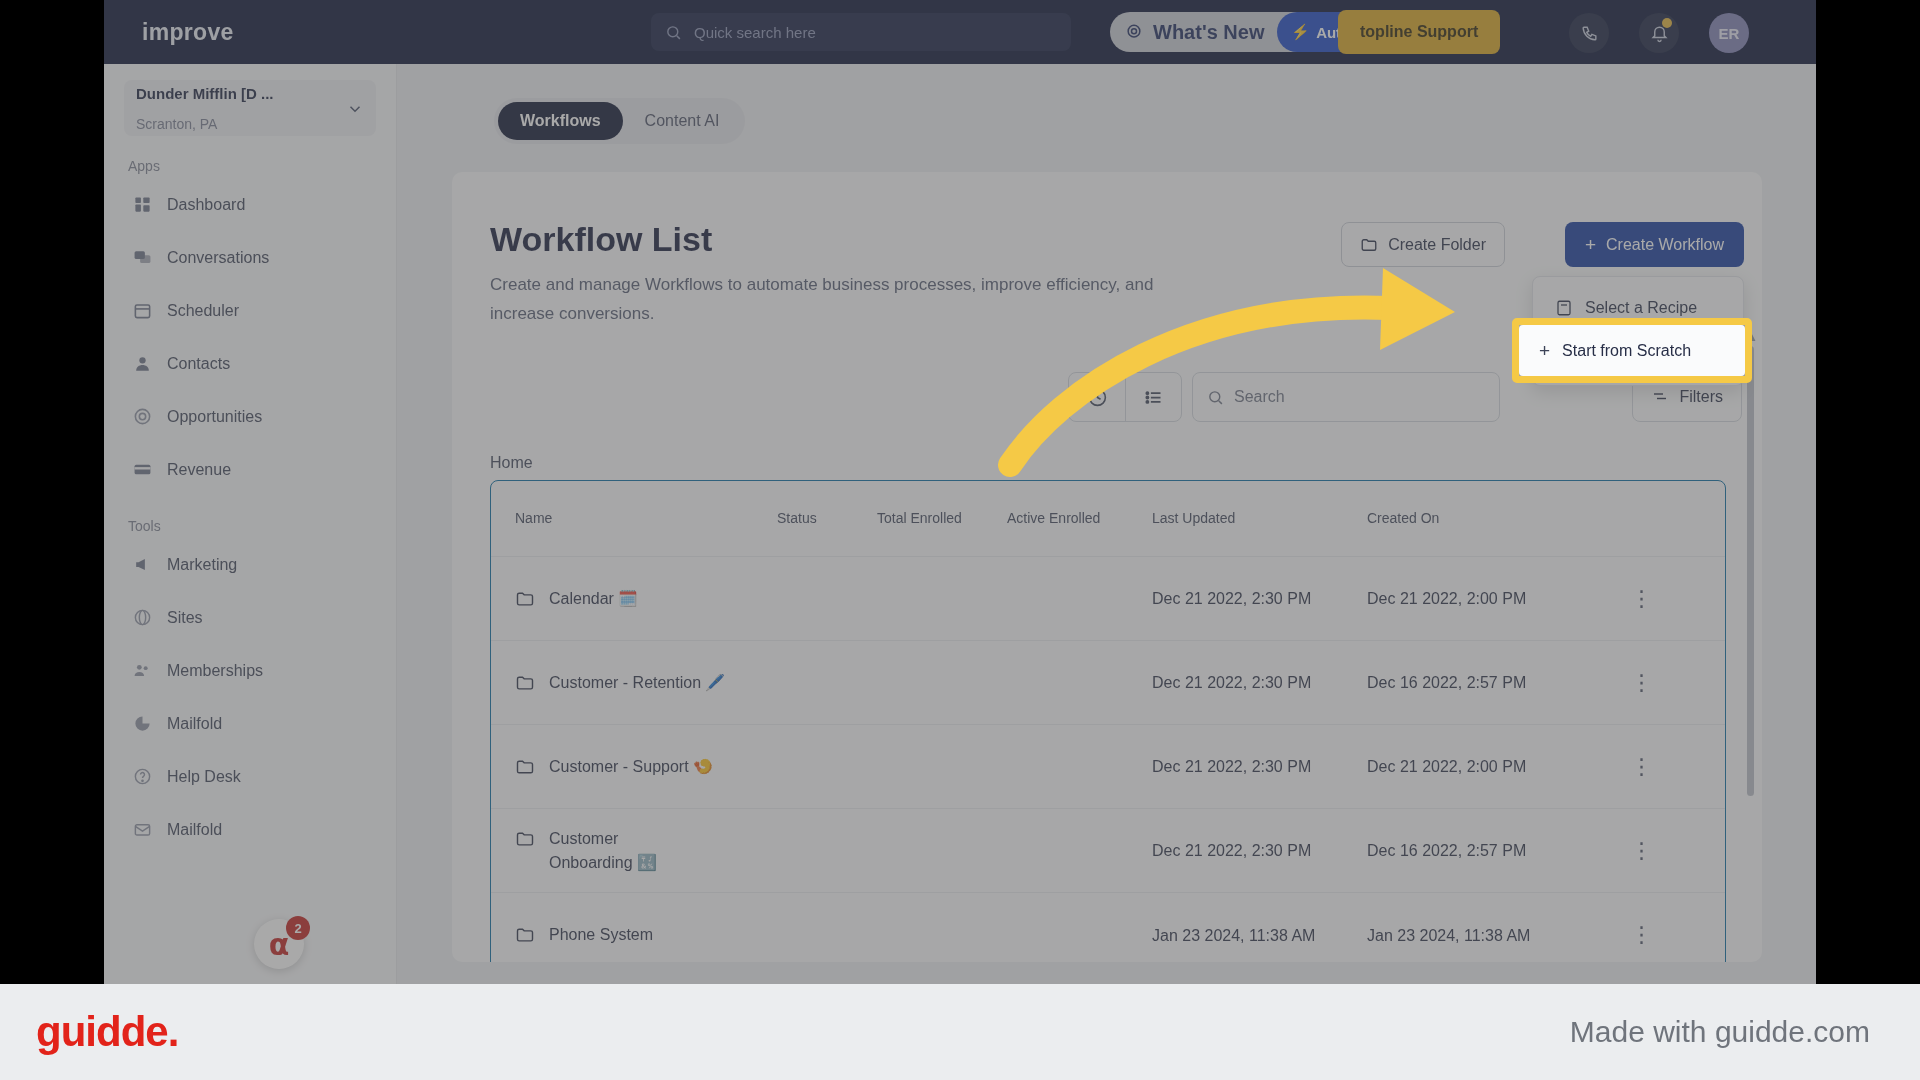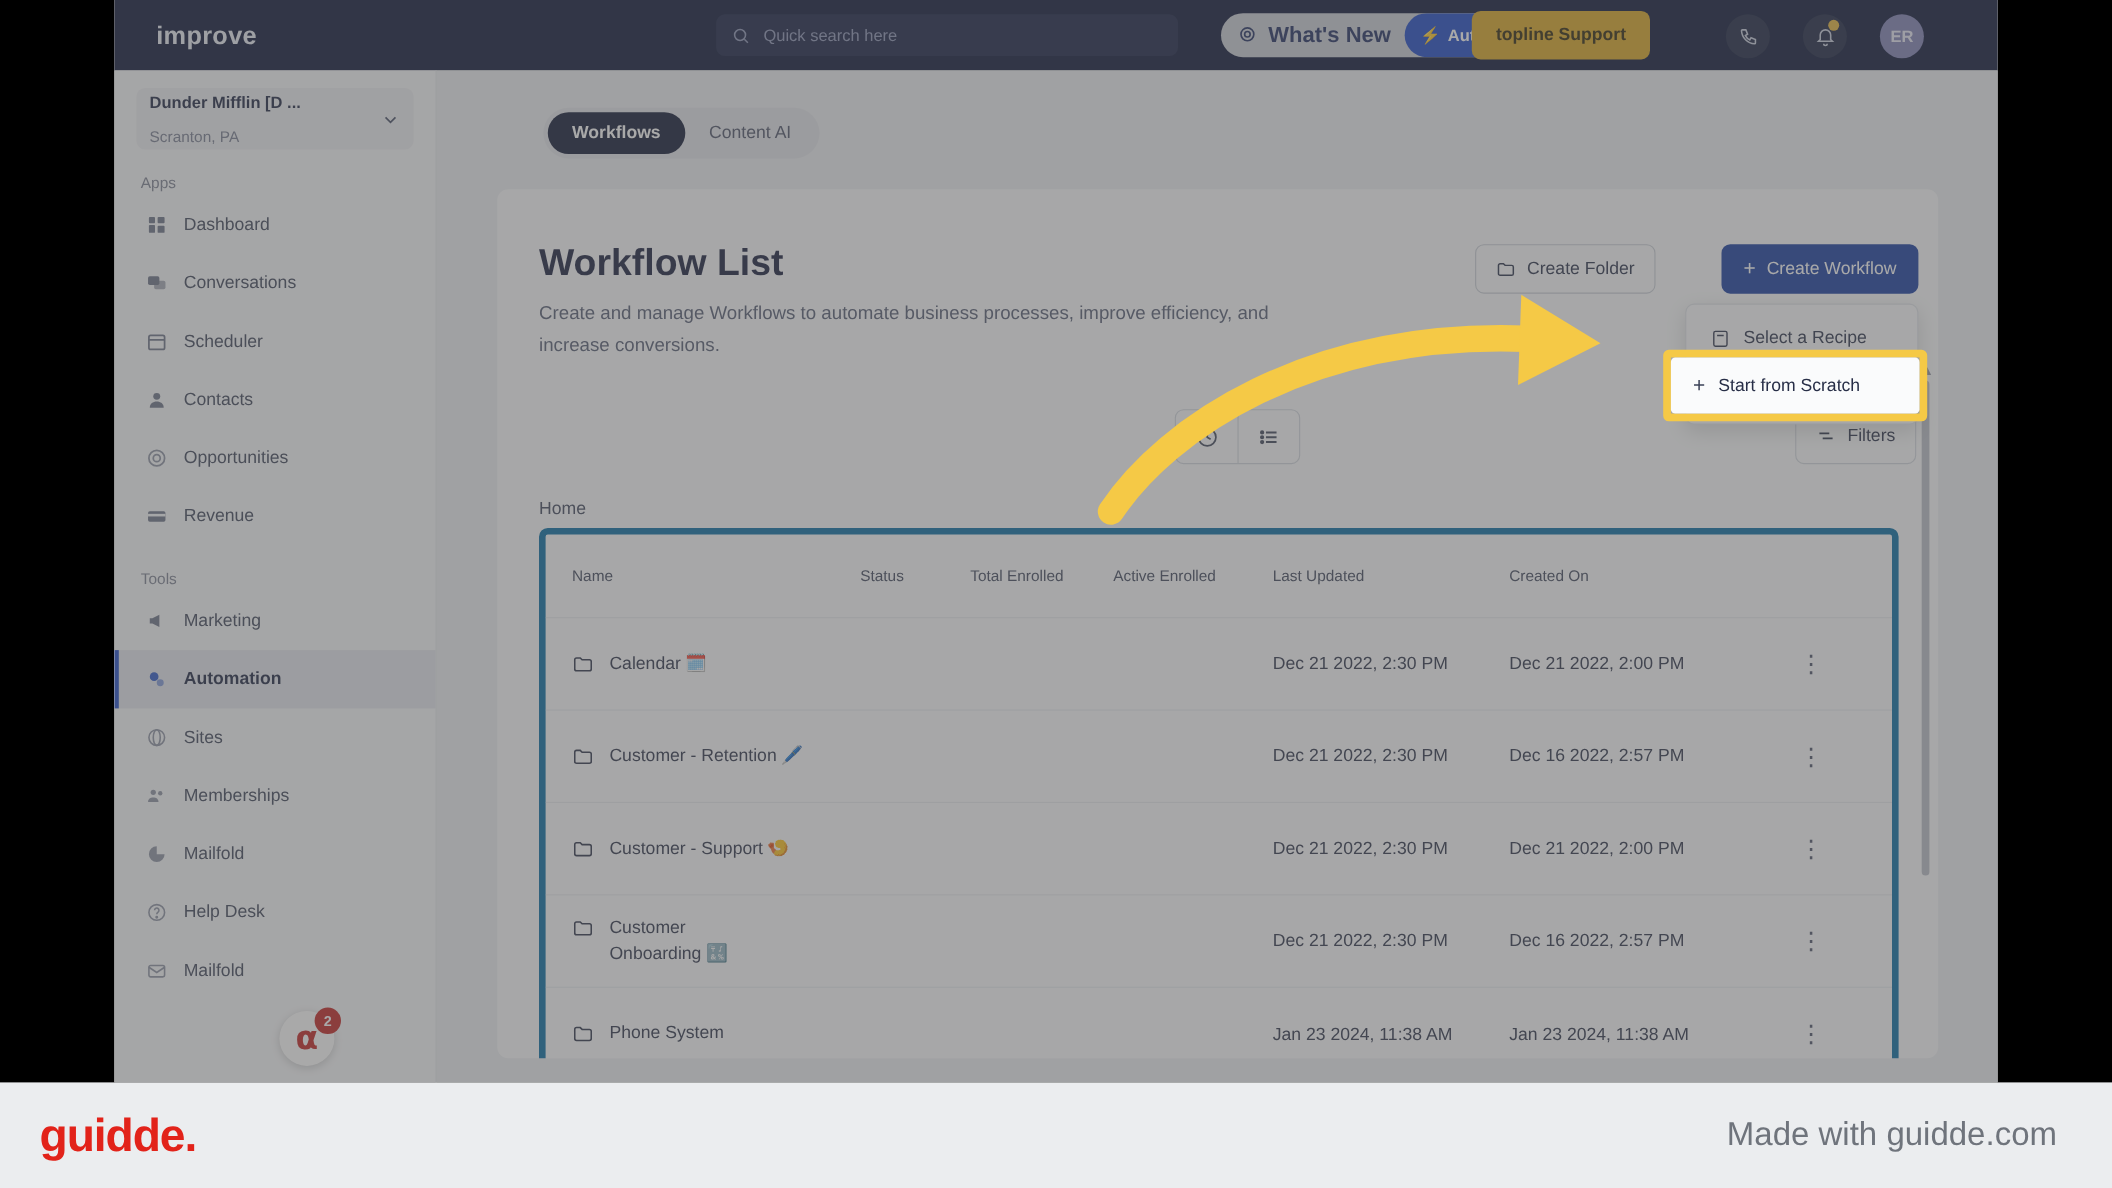--- a/index.html
+++ b/index.html
@@ -162,21 +162,21 @@
   .searchbox .ph { font-size:16px; color:#6b7183; }
   .filterbtn {
     position:absolute; right:20px; top:0; height:50px; padding:0 18px;
     border:1px solid #d2d6de; border-radius:8px; background:#fafbfc;
     display:flex; align-items:center; gap:10px; font-size:16px; color:#272e47;
   }
 
   .breadcrumb { position:absolute; left:38px; top:282px; font-size:16px; color:#3f465c; }
 
   .table { position:absolute; left:38px; top:308px; width:1236px;
-           border:6px solid #0369a1; border-radius:8px; overflow:hidden; background:#fafbfc;}
+           border:1px solid #0369a1; border-radius:8px; overflow:hidden; background:#fafbfc;}
   .trow { display:flex; border-bottom:1px solid #e8eaef; min-height:84px; align-items:center;}
   .trow:last-child { border-bottom:none; }
   .thead { min-height:76px; }
   .thead .cell { font-size:14px; color:#3f465c; line-height:19px; align-self:center;}
   .cell { padding:10px 0; font-size:16px; color:#2b3148; }
   .c-name { width:286px; padding-left:24px; display:flex; align-items:flex-start; gap:14px; }
   .c-status { width:100px; }
   .c-total { width:130px; }
   .c-active { width:145px; }
   .c-updated { width:215px; }
@@ -334,29 +334,20 @@
       <div class="sechead">Tools</div>
 
       <div class="navitem">
         <span class="navicon">
           <svg width="19" height="19" viewBox="0 0 24 24" fill="#6a7186">
               <path d="M4 9v6h3l8 4V5L7 9z"></path>
             </svg>
         </span>
         <span class="label">Marketing</span>
       </div>
-      <div class="navitem active">
-        <span class="navicon">
-          <svg width="19" height="19" viewBox="0 0 24 24" fill="#2a56c6">
-              <circle cx="9" cy="9" r="5"></circle>
-              <circle cx="16" cy="16" r="4" opacity=".55"></circle>
-            </svg>
-        </span>
-        <span class="label">Automation</span>
-      </div>
       <div class="navitem">
         <span class="navicon">
           <svg width="19" height="19" viewBox="0 0 24 24" fill="none" stroke="#8a90a2" stroke-width="1.8">
               <circle cx="12" cy="12" r="9"></circle>
               <ellipse cx="12" cy="12" rx="4" ry="9"></ellipse>
             </svg>
         </span>
         <span class="label">Sites</span>
       </div>
       <div class="navitem">
@@ -454,20 +445,27 @@
                 <line x1="9" y1="7" x2="20" y2="7"></line>
                   <line x1="9" y1="12" x2="20" y2="12"></line>
                   <line x1="9" y1="17" x2="20" y2="17"></line>
                 <circle cx="5" cy="7" r="1.2" fill="#3c4358"></circle>
                   <circle cx="5" cy="12" r="1.2" fill="#3c4358"></circle>
                   <circle cx="5" cy="17" r="1.2" fill="#3c4358"></circle>
               </svg>
             </div>
           </div>
 
+          <div class="searchbox">
+            <svg width="17" height="17" viewBox="0 0 24 24" fill="none" stroke="#6b7183" stroke-width="2">
+                <circle cx="11" cy="11" r="7"></circle>
+                <line x1="16.5" y1="16.5" x2="21" y2="21"></line>
+              </svg>
+            <span class="ph">Search</span>
+          </div>
 
           <div class="filterbtn">
             <svg width="18" height="18" viewBox="0 0 24 24" fill="none" stroke="#272e47" stroke-width="1.9">
               <line x1="4" y1="8" x2="16" y2="8"></line>
                 <line x1="8" y1="14" x2="20" y2="14"></line>
             </svg>
             <span>Filters</span>
           </div>
         </div>
 

